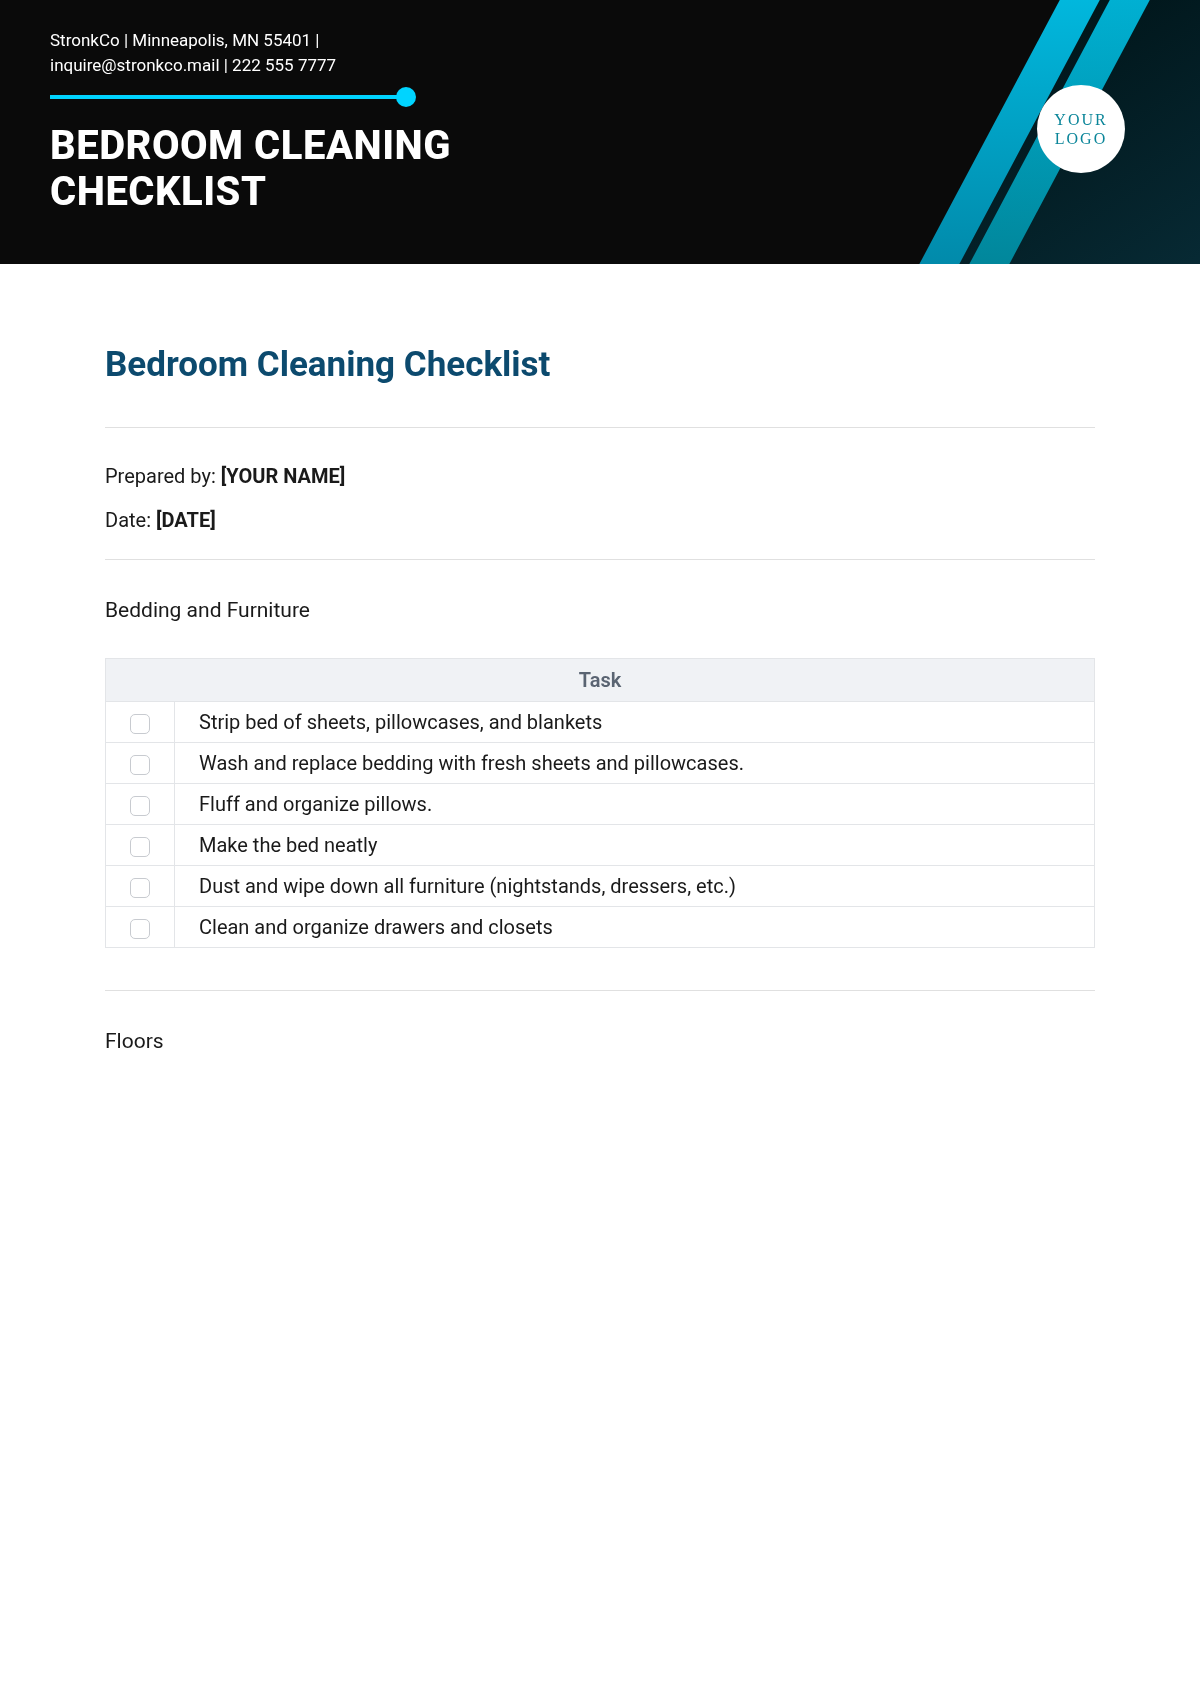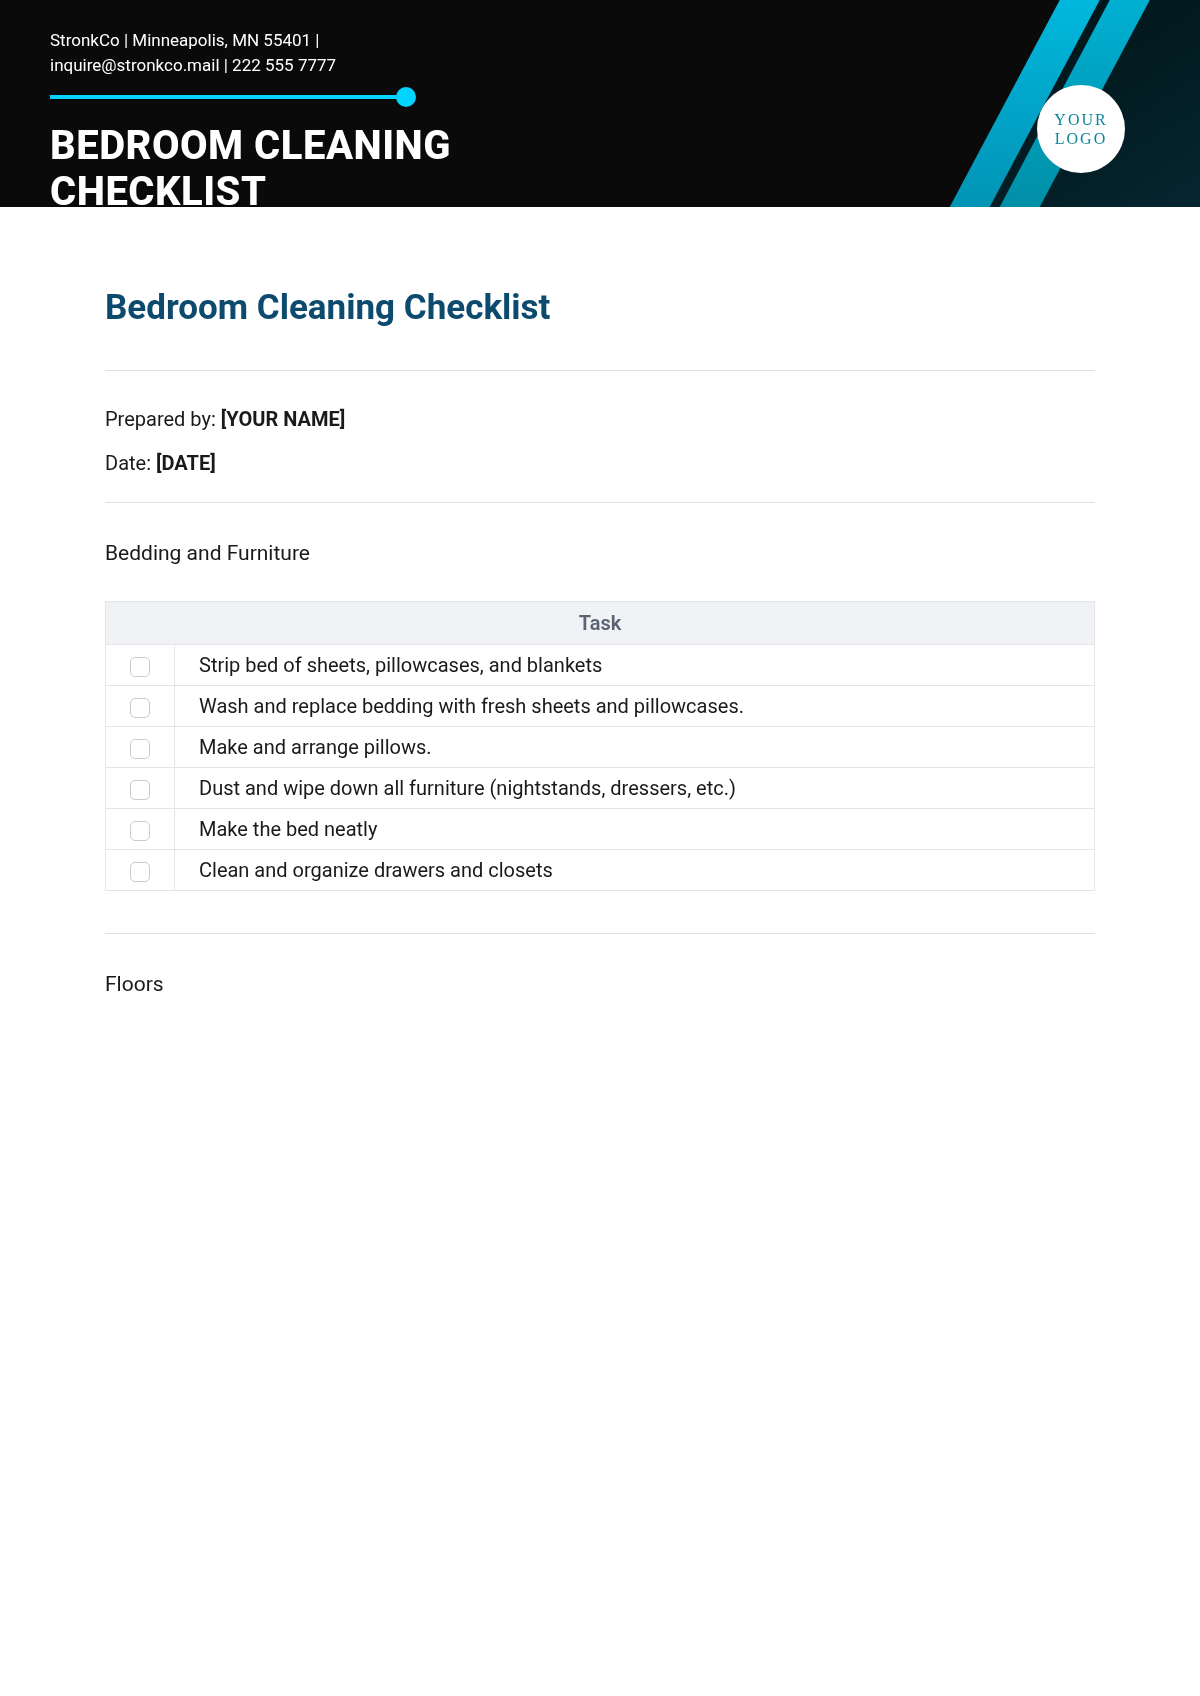--- a/index.html
+++ b/index.html
@@ -8,21 +8,21 @@
       box-sizing: border-box;
     }
     body {
       font-family: -apple-system, BlinkMacSystemFont, "Segoe UI", Roboto, "Helvetica Neue", Arial, sans-serif;
       width: 1200px;
       background: #ffffff;
       color: #1a1a1a;
     }
     .header {
       background: #0a0a0a;
-      height: 207px;
+      height: 264px;
       position: relative;
       overflow: hidden;
       padding: 28px 50px 0 50px;
     }
     .header-diagonal-1 {
       position: absolute;
       top: -50px;
       right: 180px;
       width: 40px;
       height: 400px;
@@ -234,29 +234,29 @@
       <tr>
         <td class="checkbox-cell"><span class="checkbox"></span></td>
         <td>Strip bed of sheets, pillowcases, and blankets</td>
       </tr>
       <tr>
         <td class="checkbox-cell"><span class="checkbox"></span></td>
         <td>Wash and replace bedding with fresh sheets and pillowcases.</td>
       </tr>
       <tr>
         <td class="checkbox-cell"><span class="checkbox"></span></td>
-        <td>Make and arrange pillows.</td>
+        <td>Fluff and organize pillows.</td>
+      </tr>
+      <tr>
+        <td class="checkbox-cell"><span class="checkbox"></span></td>
+        <td>Make the bed neatly</td>
       </tr>
       <tr>
         <td class="checkbox-cell"><span class="checkbox"></span></td>
         <td>Dust and wipe down all furniture (nightstands, dressers, etc.)</td>
-      </tr>
-      <tr>
-        <td class="checkbox-cell"><span class="checkbox"></span></td>
-        <td>Make the bed neatly</td>
       </tr>
       <tr>
         <td class="checkbox-cell"><span class="checkbox"></span></td>
         <td>Clean and organize drawers and closets</td>
       </tr>
     </tbody>
   </table>
 
   <hr class="hr-line">
 

